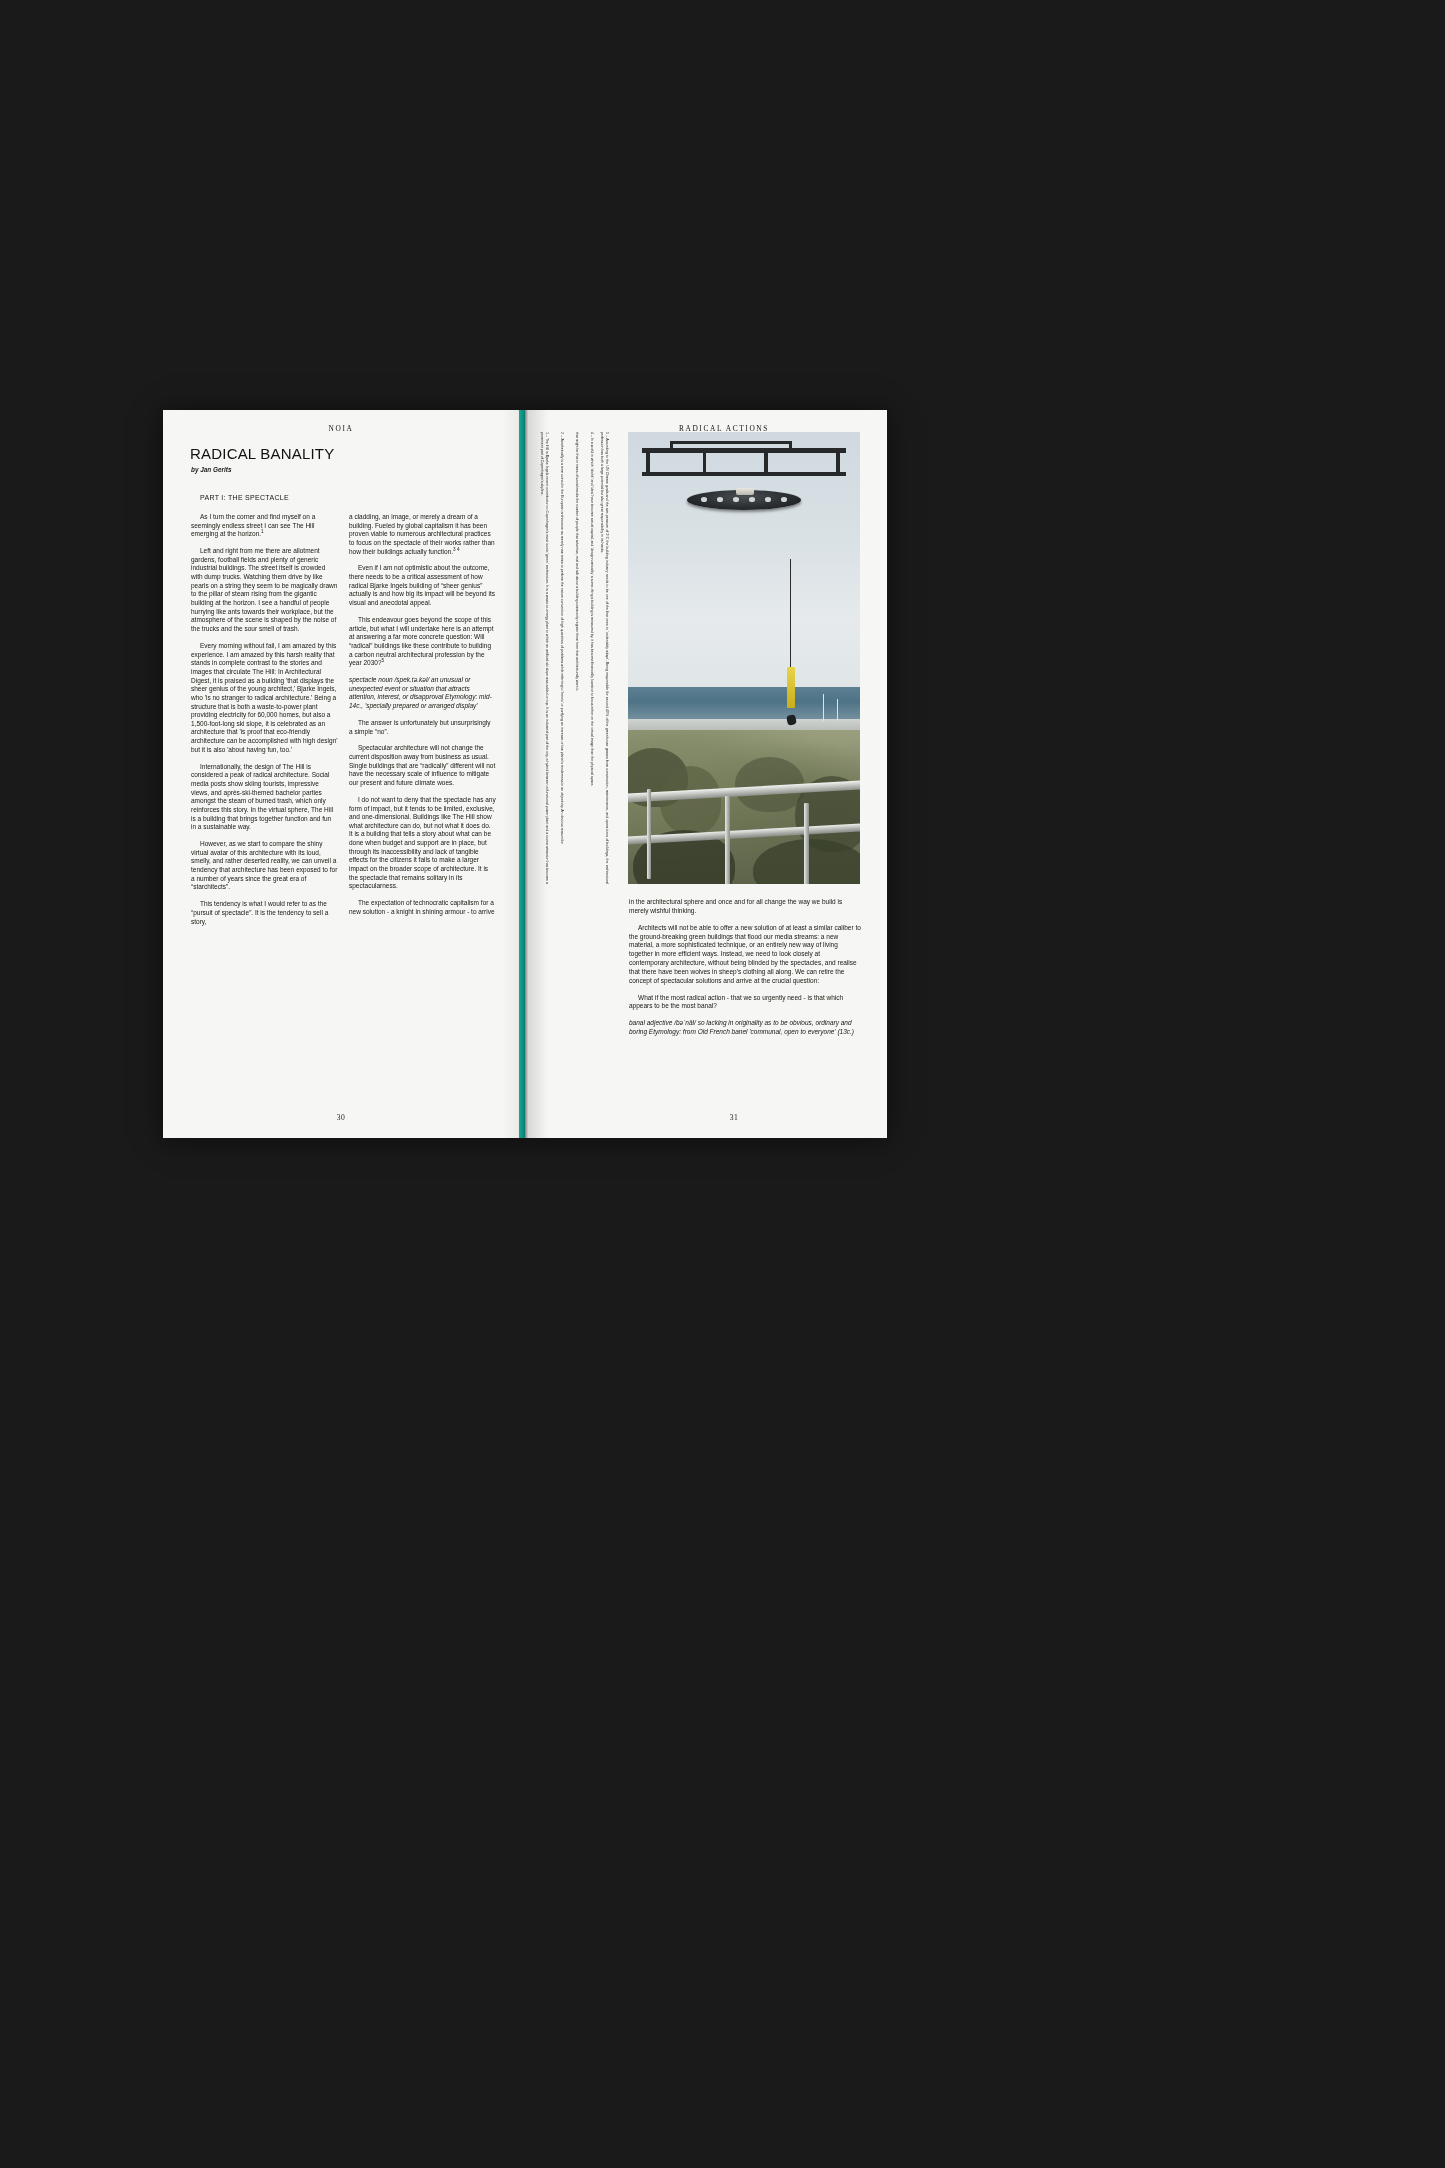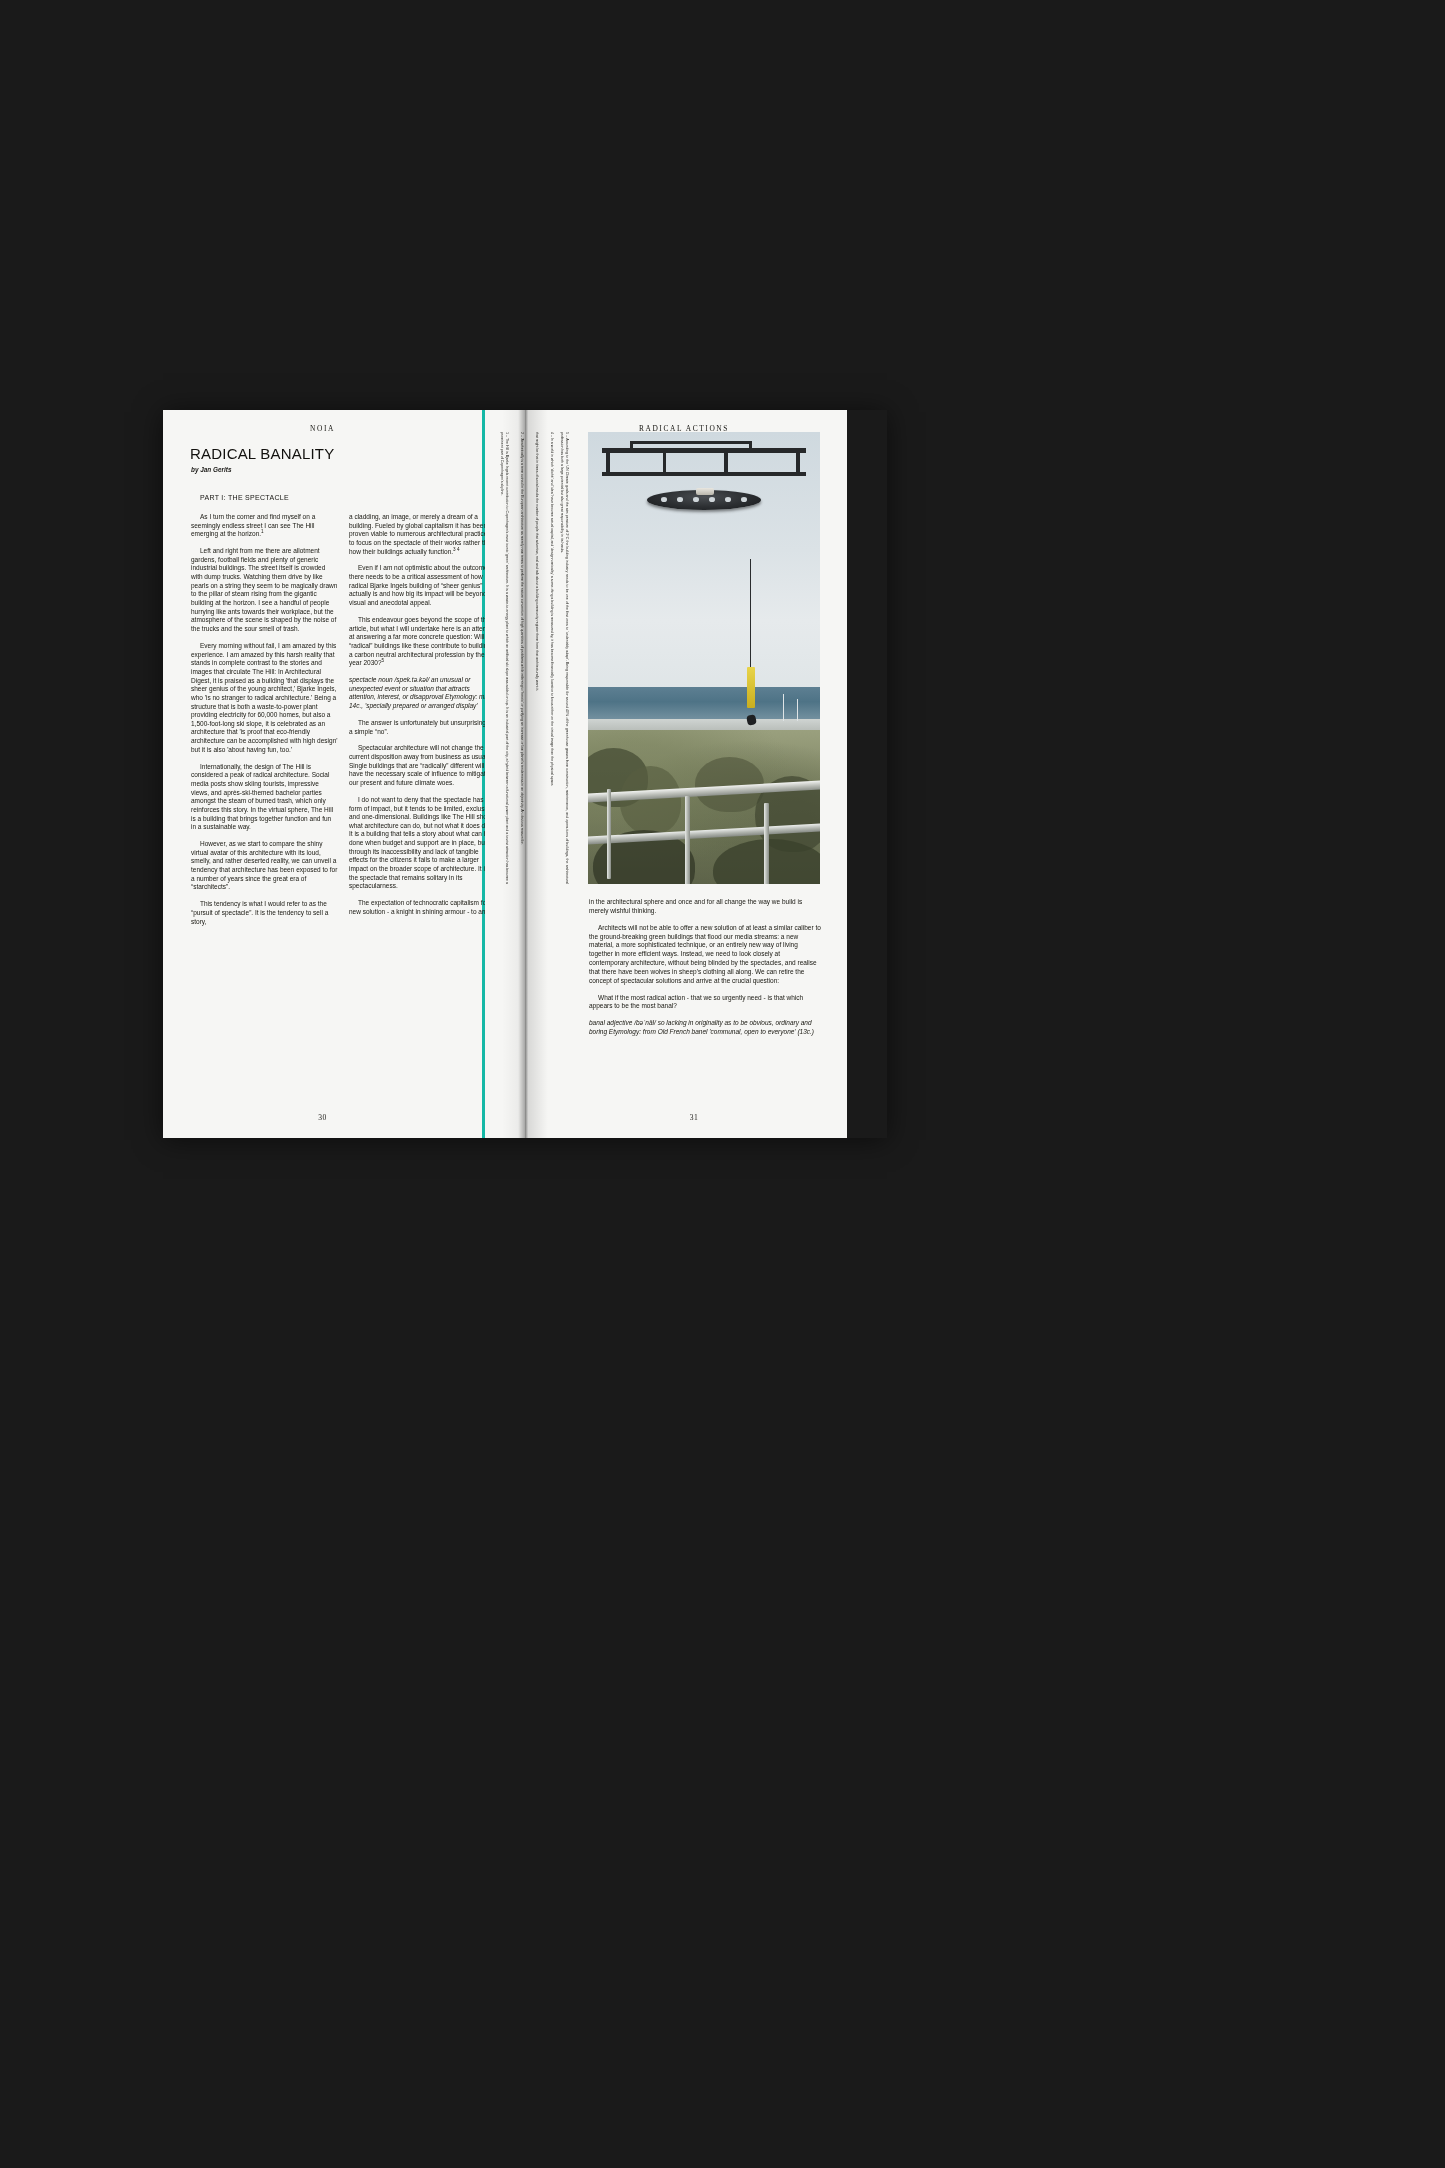--- a/index.html
+++ b/index.html
@@ -18,21 +18,21 @@
     width:724px; height:728px;
     display:flex;
     box-shadow:0 2px 26px rgba(0,0,0,.55);
   }
   .page{
     position:relative;
     height:100%;
     background:#f6f6f4;
     box-sizing:border-box;
   }
-  #page-left{ width:322px; border-right:3px solid #14b8a6; }
+  #page-left{ width:362px; border-right:6px solid #14b8a6; }
   #page-right{ width:362px; }
 
   
   #gutter{
     position:absolute; left:339px; top:0;
     width:46px; height:100%;
     pointer-events:none;
     background:linear-gradient(to right,
       rgba(0,0,0,0) 0%,
       rgba(0,0,0,.045) 35%,

